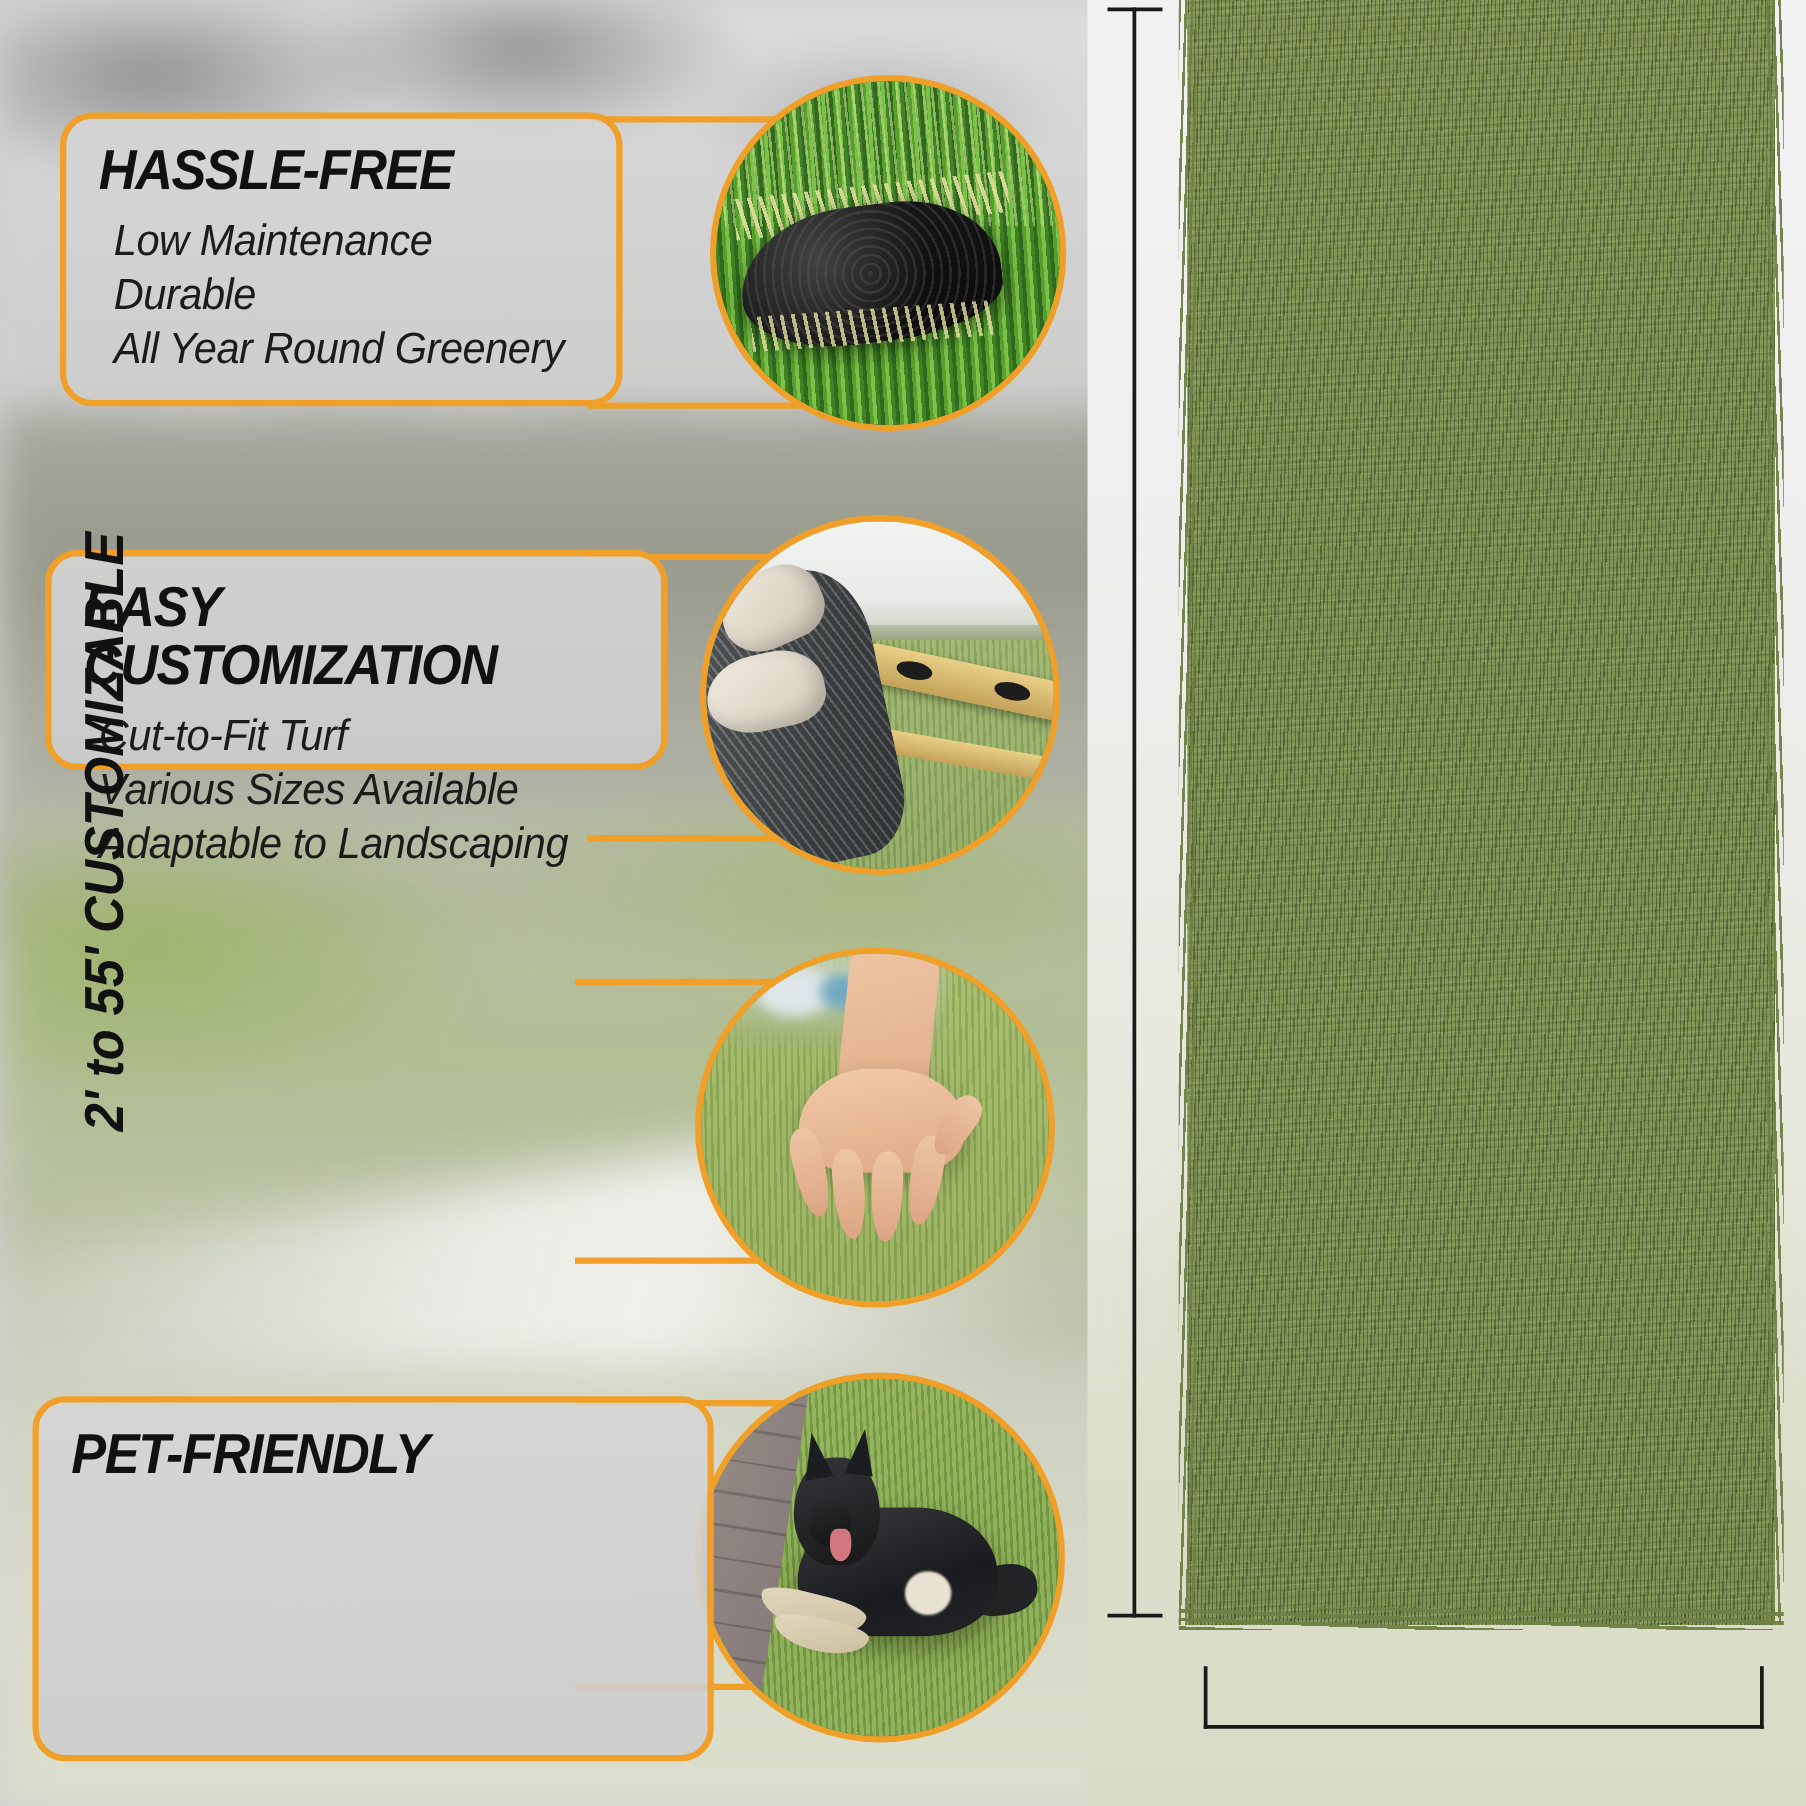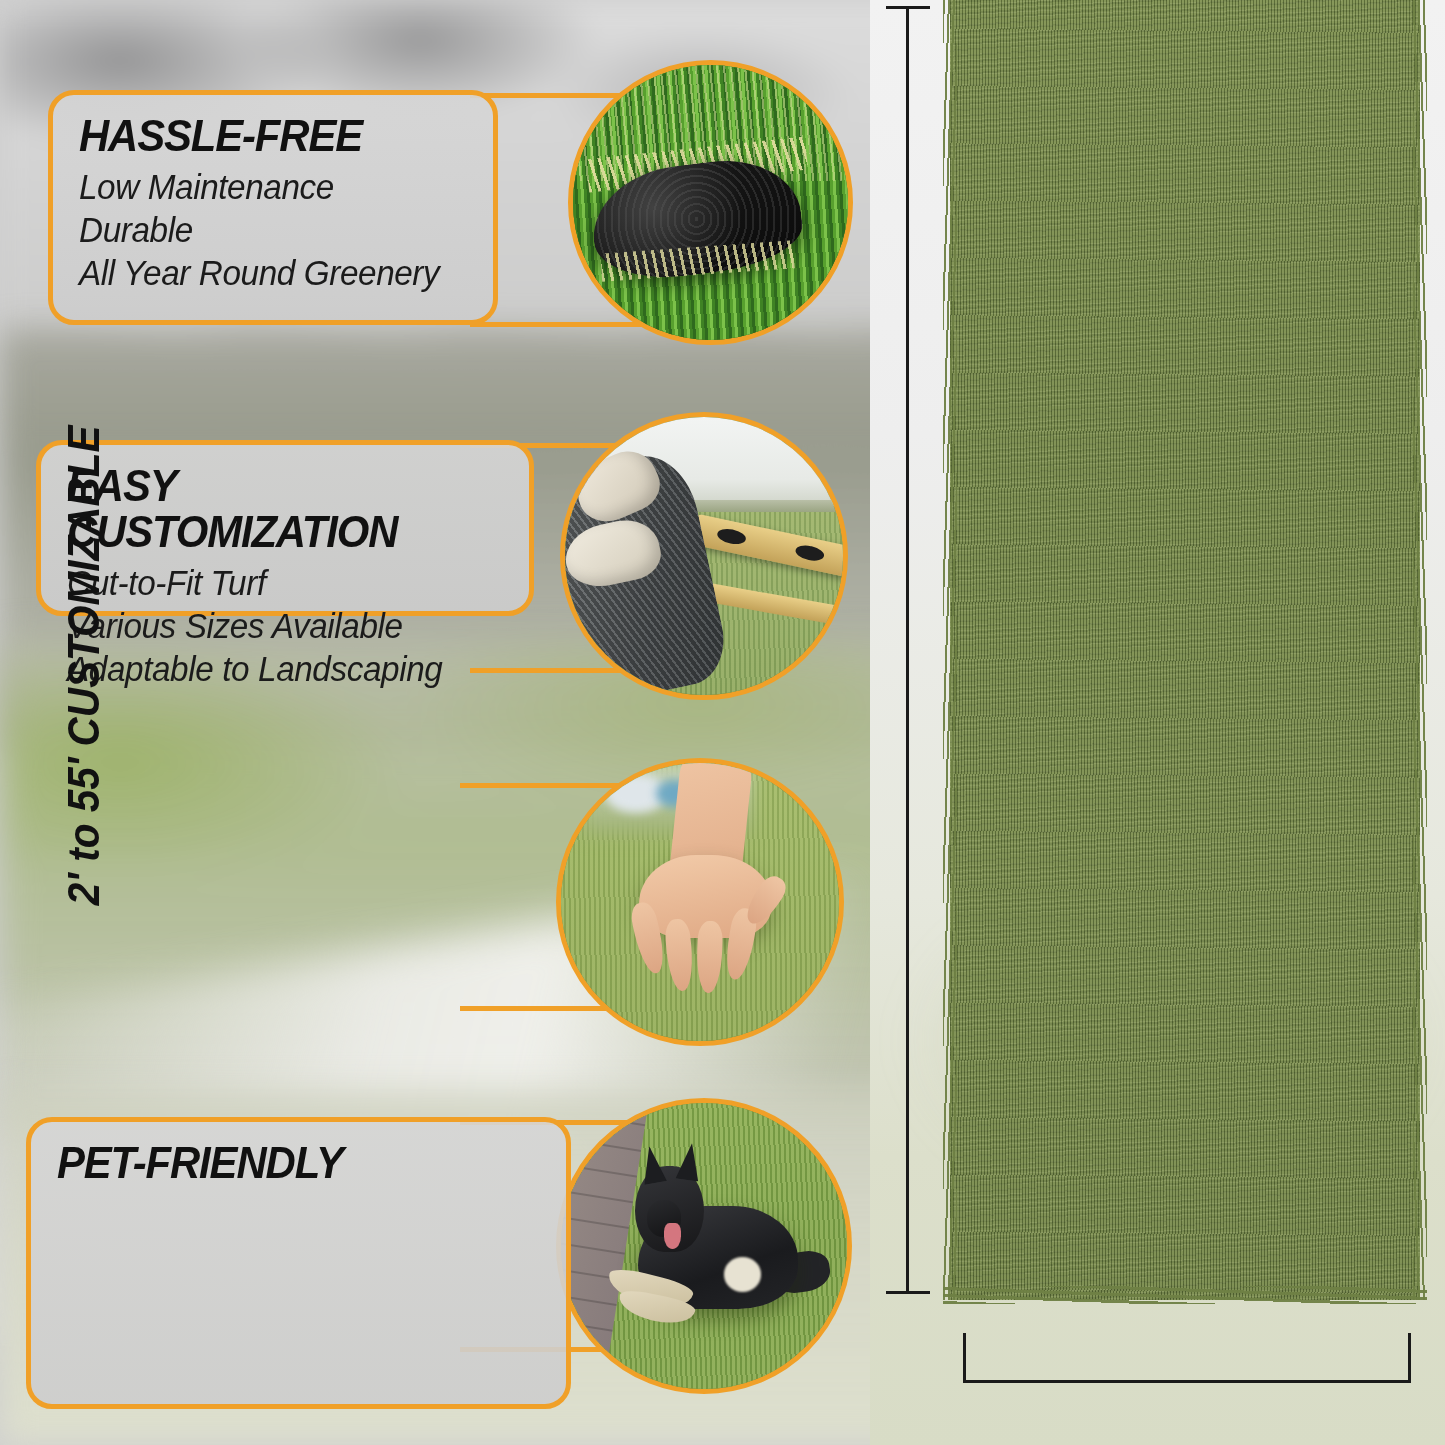--- a/index.html
+++ b/index.html
@@ -56,21 +56,21 @@
     background:linear-gradient(180deg, rgba(214,214,214,.90) 0%, rgba(205,205,205,.90) 100%);
     padding:18px 26px 16px 26px;
   }
   .card h2{
     margin:0 0 6px 0;
     font-family:"Liberation Sans", sans-serif;
     font-weight:bold;font-size:45px;line-height:1.02;
     letter-spacing:-1.2px;color:#111;
     transform:scaleX(.93);transform-origin:left center;
   }
-  .card ul{margin:0;padding:0;list-style:none;}
+  .card ul{margin:12px;padding:0;list-style:none;}
   .card li{
     font-size:35px;line-height:1.23;color:#1b1b1b;
     letter-spacing:-.4px;white-space:nowrap;
     transform:scaleX(.95);transform-origin:left center;
   }
 
   
   .connector{position:absolute;height:5px;background:#f0a028;}
 
   

